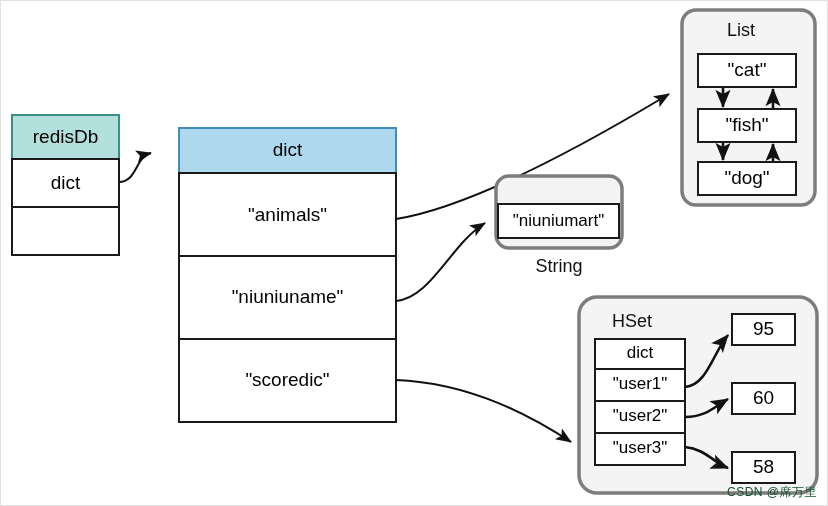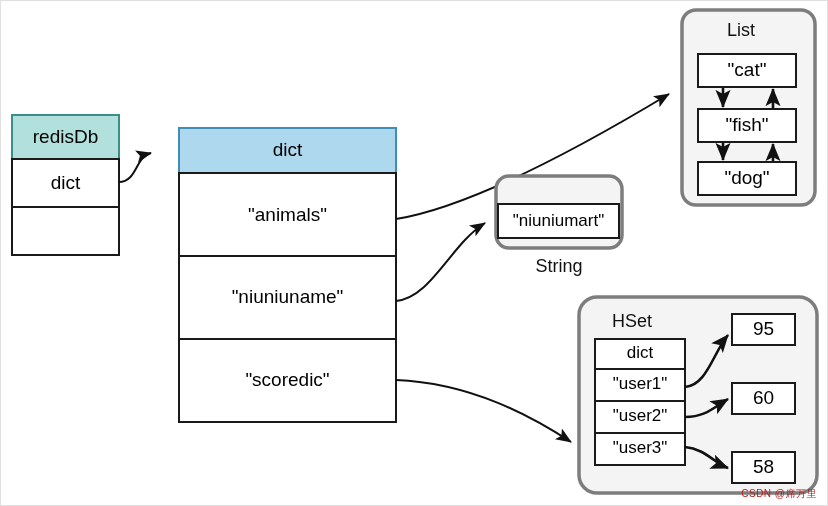--- a/index.html
+++ b/index.html
@@ -63,22 +63,22 @@
   .link-thin {
     fill: none;
     stroke: #111111;
     stroke-width: 2.6;
   }
   .watermark {
     position: absolute;
     right: 10px;
     bottom: 4px;
     font-family: "Liberation Sans", sans-serif;
-    font-size: 10px;
-    color: #b91c1c;
+    font-size: 12px;
+    color: #14532d;
     letter-spacing: 0.5px;
     white-space: nowrap;
     user-select: none;
   }
 </style>
 </head>
 <body>
 
 <div id="canvas">
 

